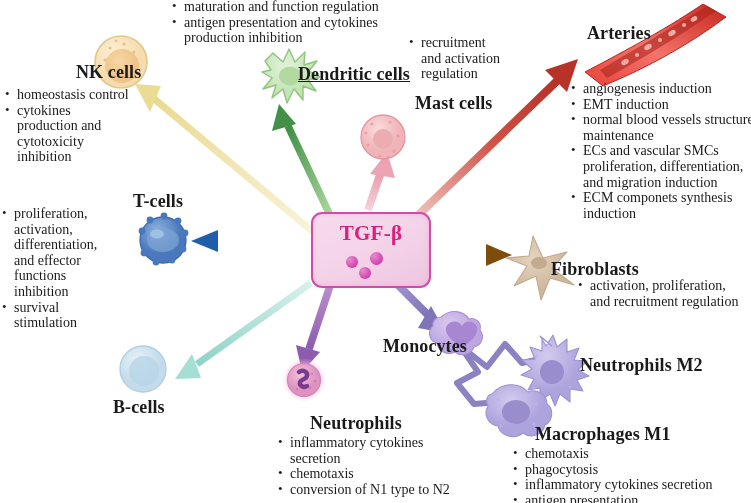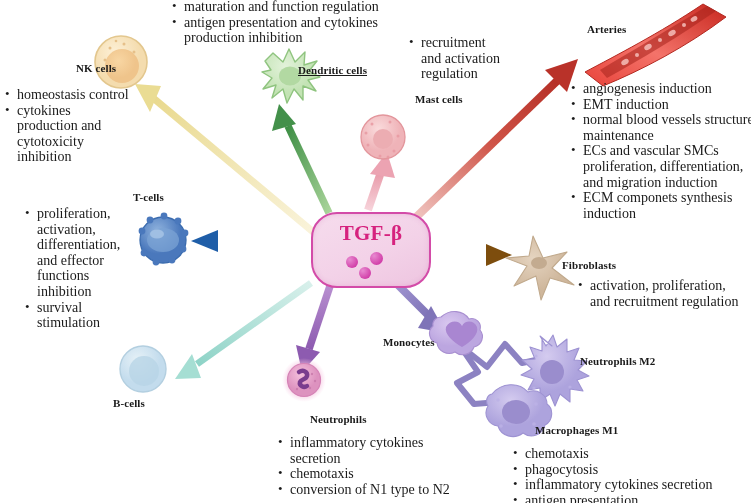--- a/index.html
+++ b/index.html
@@ -4,27 +4,27 @@
 <style>
   html,body{margin:0;padding:0;background:#ffffff;}
   body{
     font-family:"Liberation Serif", serif;
     width:751px;height:503px;position:relative;overflow:hidden;
     color:#1a1a1a;
   }
   #stage{position:relative;width:751px;height:503px;}
   svg.layer{position:absolute;left:0;top:0;width:751px;height:503px;pointer-events:none;}
   .txt{position:absolute;}
-  .hdr{font-weight:bold;font-size:11px;letter-spacing:.1px;white-space:nowrap;}
+  .hdr{font-weight:bold;font-size:18px;letter-spacing:.1px;white-space:nowrap;}
   ul.bl{margin:0;padding:0;list-style:none;font-size:14px;line-height:15.6px;}
   ul.bl li{position:relative;padding-left:13px;margin:0;}
   ul.bl li:before{content:"\2022";position:absolute;left:1px;top:-1px;font-size:13px;}
   .tgfbox{
     position:absolute;left:311px;top:212px;width:116px;height:72px;
-    border:2px solid #d34ba8;border-radius:26px;
+    border:2px solid #d34ba8;border-radius:11px;
     background:linear-gradient(155deg,#f6dced 0%,#f3d2e8 55%,#eec5e0 100%);
     box-shadow:0 0 5px rgba(222,150,200,.45) inset;
   }
   .tgflabel{
     position:absolute;left:0;right:0;top:7px;text-align:center;
     font-family:"Liberation Serif", serif;font-weight:bold;font-size:21px;
     color:#d6227e;letter-spacing:.3px;
   }
   .dot{position:absolute;border-radius:50%;background:radial-gradient(circle at 32% 30%,#e88ad0,#c9239a);}
 </style>
@@ -323,26 +323,26 @@
   <div class="hdr txt" style="left:587px;top:23px;">Arteries</div>
   <ul class="bl txt" style="left:570px;top:81px;width:185px;">
     <li>angiogenesis induction</li>
     <li>EMT induction</li>
     <li style="width:180px;">normal blood vessels structure maintenance</li>
     <li style="width:170px;">ECs and vascular SMCs proliferation, differentiation, and migration induction</li>
     <li style="width:150px;">ECM componets synthesis induction</li>
   </ul>
 
   <div class="hdr txt" style="left:133px;top:191px;">T-cells</div>
-  <ul class="bl txt" style="left:1px;top:206px;width:120px;margin-left:23px;">
+  <ul class="bl txt" style="left:1px;top:206px;width:120px;">
     <li style="width:104px;">proliferation, activation, differentiation, and effector functions inhibition</li>
     <li>survival stimulation</li>
   </ul>
 
-  <div class="hdr txt" style="left:551px;top:259px;margin-left:11px;">Fibroblasts</div>
+  <div class="hdr txt" style="left:551px;top:259px;">Fibroblasts</div>
   <ul class="bl txt" style="left:577px;top:278px;width:180px;">
     <li style="width:152px;">activation, proliferation, and recruitment regulation</li>
   </ul>
 
   <div class="hdr txt" style="left:113px;top:397px;">B-cells</div>
 
   <div class="hdr txt" style="left:310px;top:413px;">Neutrophils</div>
   <ul class="bl txt" style="left:277px;top:435px;width:215px;">
     <li style="width:150px;">inflammatory cytokines secretion</li>
     <li>chemotaxis</li>

